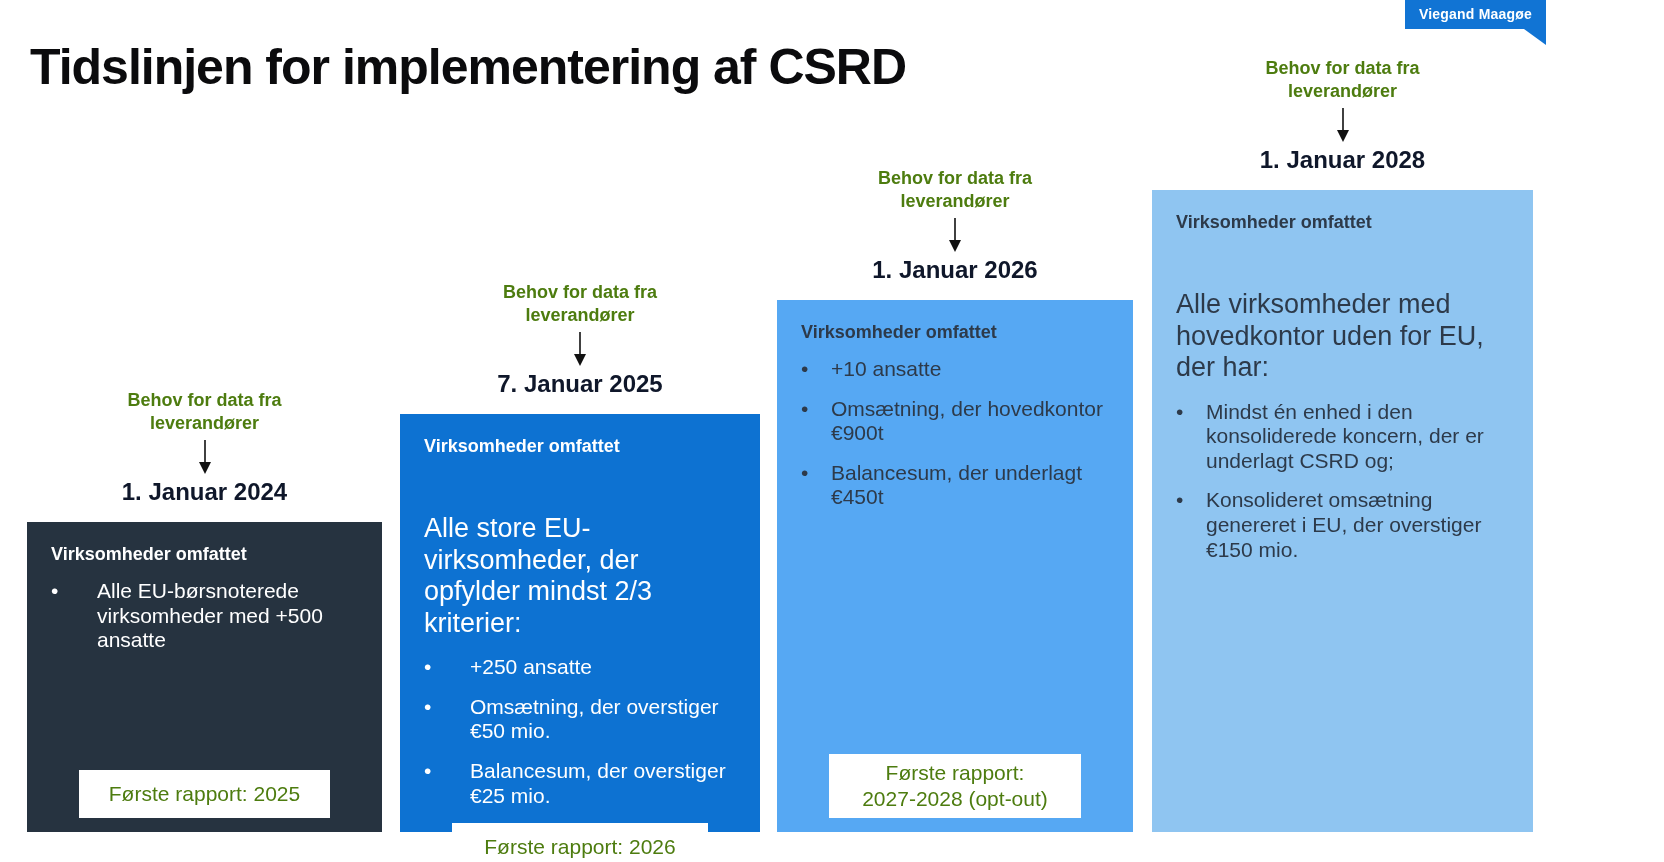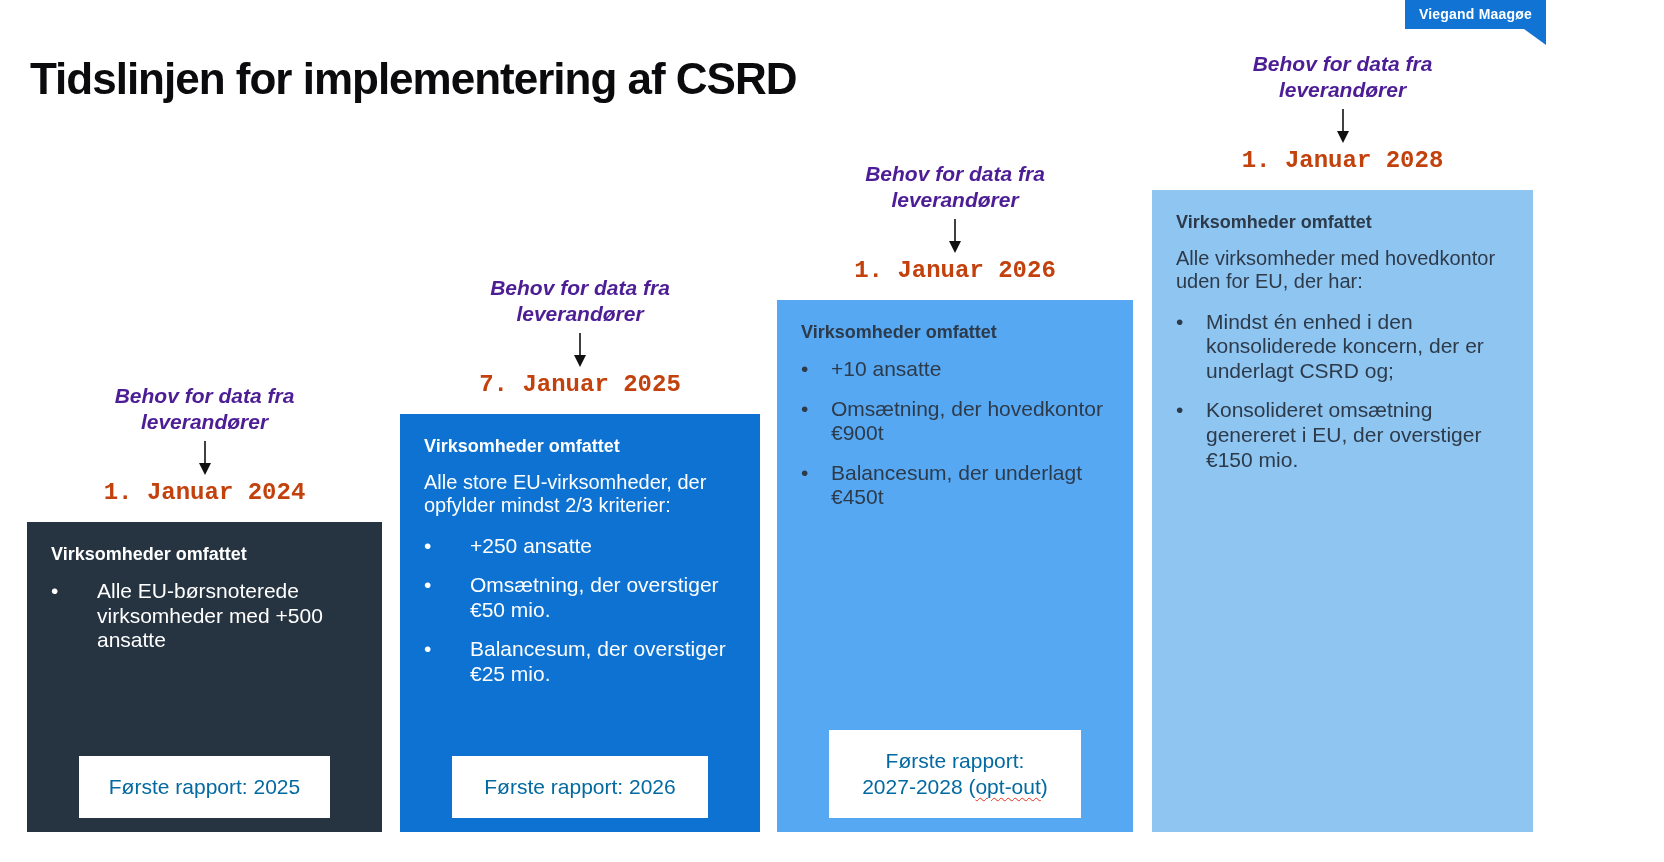--- a/index.html
+++ b/index.html
@@ -11,49 +11,49 @@
   .logo{
     position:absolute;top:0;right:118px;background:#1174d4;color:#fff;
     padding:6px 14px 7px;font-size:14px;font-weight:700;letter-spacing:.2px;
   }
   .logo::after{
     content:"";position:absolute;right:0;top:100%;
     border-left:22px solid transparent;border-top:16px solid #1174d4;
   }
   
   .title{
-    position:absolute;left:30px;top:54px;margin:0;color:#0b0b0d;
-    font-size:44px;font-weight:800;letter-spacing:-1px;
+    position:absolute;left:30px;top:38px;margin:0;color:#0b0b0d;
+    font-size:50px;font-weight:800;letter-spacing:-1px;
   }
   
   .timeline{position:absolute;inset:0;}
   .column{position:absolute;bottom:30px;display:flex;flex-direction:column;justify-content:flex-end;}
   .col-head{text-align:center;margin-bottom:16px;}
   .supplier-label{
-    max-width:210px;margin:0 auto 6px;font-size:21px;font-weight:700;
-    line-height:1.25;color:#4c1d95;font-style:italic;
+    max-width:210px;margin:0 auto 6px;font-size:18px;font-weight:700;
+    line-height:1.25;color:#4d7c0f;
   }
   .arrow{display:block;margin:0 auto 4px;}
-  .date{font-size:24px;font-weight:800;color:#c2410c;font-family:Liberation Mono, monospace;}
+  .date{font-size:24px;font-weight:800;color:#0f172a;}
   .col-box{
     display:flex;flex-direction:column;box-sizing:border-box;
     padding:22px 24px 0;
   }
   .box-heading{font-size:18px;font-weight:800;margin-bottom:14px;}
-  .box-intro{font-size:20px;line-height:1.17;margin-bottom:16px;}
+  .box-intro{font-size:27px;line-height:1.17;margin-bottom:16px;margin-top:42px;}
   .bullets{list-style:none;margin:0;padding:0;}
   .bullets li{display:flex;margin-bottom:15px;font-size:21px;line-height:1.17;}
   .dot{flex:0 0 auto;}
   .report{
-    margin:auto 28px 14px;background:#ffffff;color:#0369a1;
+    margin:auto 28px 14px;background:#ffffff;color:#4d7c0f;
     min-height:48px;display:flex;align-items:center;justify-content:center;
-    text-align:center;font-size:21px;line-height:1.25;padding:18px 8px;box-sizing:border-box;
+    text-align:center;font-size:21px;line-height:1.25;padding:6px 8px;box-sizing:border-box;
   }
   .squiggle{
-    text-decoration:underline;text-decoration-style:wavy;
+    text-decoration-style:wavy;
     text-decoration-color:#e0301e;text-decoration-thickness:1px;text-underline-offset:3px;margin-top:40px;
   }
 </style>
 </head>
 <body>
 
 <div class="canvas">
   <div class="logo">
     <span>Viegand Maagøe</span>
   </div>

